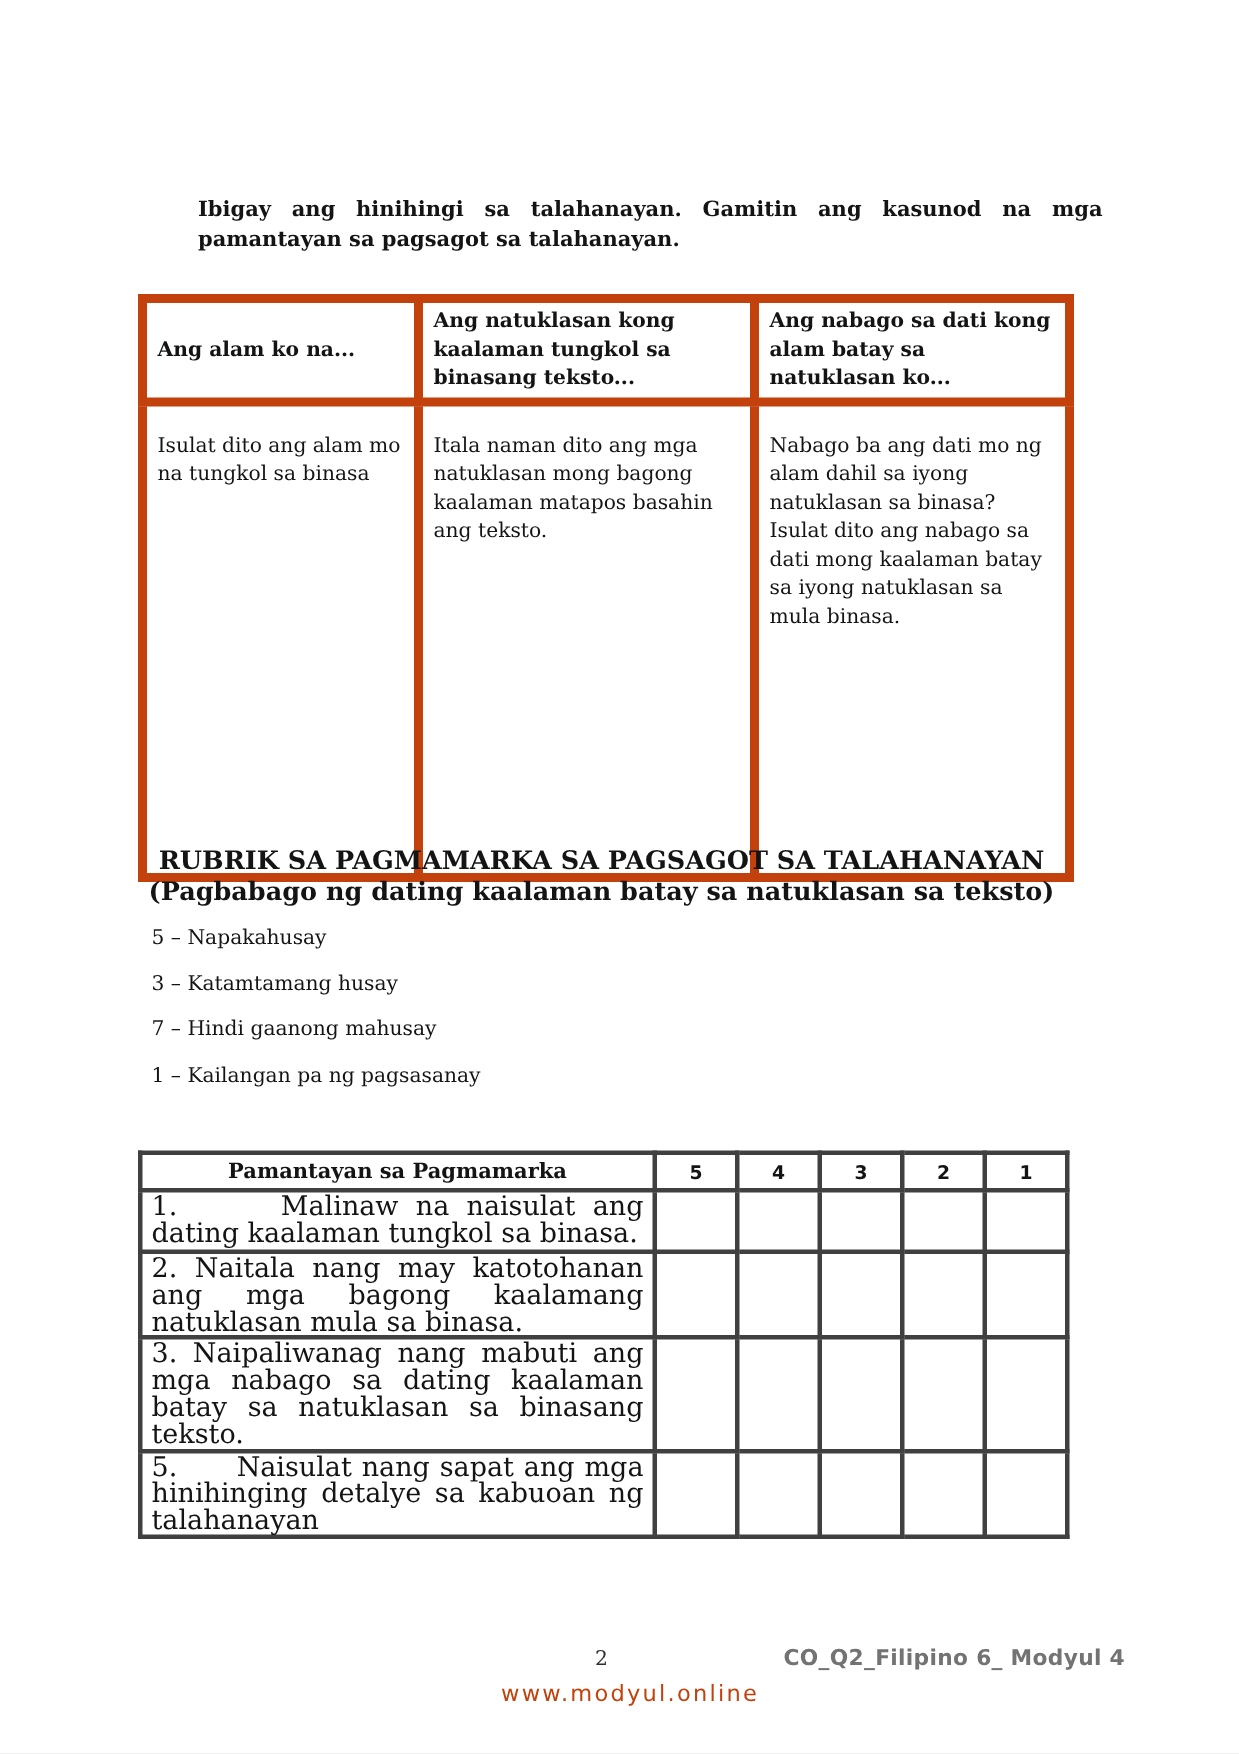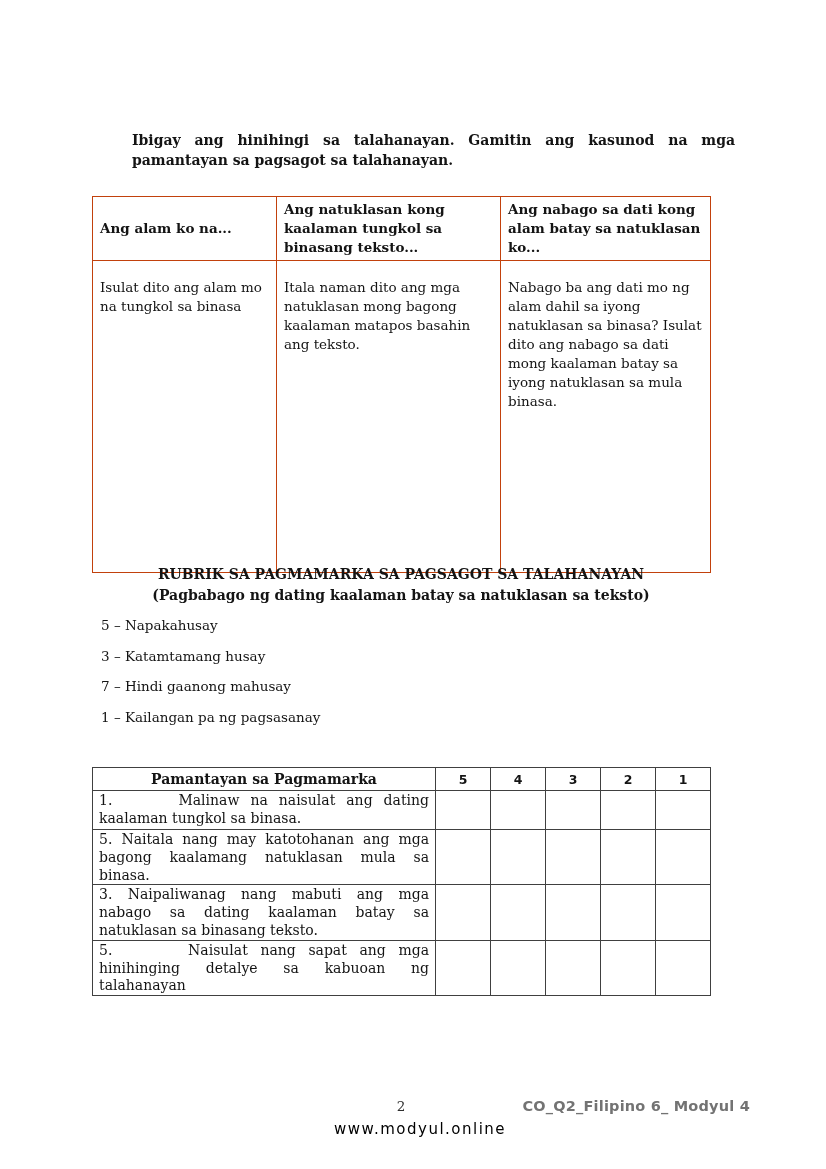--- a/index.html
+++ b/index.html
@@ -16,59 +16,59 @@
     position:absolute; top:116px; left:100px; width:603px;
     font-size:14px; line-height:20px; font-weight:bold;
     text-align:justify;
     margin-left:32px;
   }
   
   table { border-collapse:collapse; table-layout:fixed; }
   table.kwl {
     position:absolute; top:196px; left:92px; width:618px;
   }
-  table.kwl td, table.kwl th { border:1px solid #c2410c; }
+  table.kwl td, table.kwl th { border:6px solid #c2410c; }
   table.kwl th {
     font-size:13.5px; line-height:19px; font-weight:bold;
     text-align:left; vertical-align:middle;
     padding:3px 7px; height:52px;
   }
   table.kwl td {
     font-size:13.5px; line-height:19px; font-weight:normal;
     text-align:left; vertical-align:top;
     padding:17px 7px 1px 7px; height:293px;
   }
   
   .rubric-title {
     position:absolute; top:564px; left:92px; width:618px;
     text-align:center; font-weight:bold;
-    font-size:14px; line-height:20.5px;
+    font-size:17px; line-height:20.5px;
   }
   
   .scale {
     position:absolute; top:616px; left:101px;
     font-size:13.5px; line-height:19px;
   }
   .scale .scale-item { margin:0 0 11.5px 0; }
   
   table.scoring {
     position:absolute; top:767px; left:92px; width:618px;
   }
-  table.scoring td, table.scoring th { border:1px solid #404040; }
+  table.scoring td, table.scoring th { border:3px solid #404040; }
   table.scoring th.crit-head {
     font-size:14px; font-weight:bold; text-align:center;
     vertical-align:middle; height:22px; padding:0 4px;
   }
   table.scoring th.score-head {
     font-family:"DejaVu Sans", sans-serif;
     font-size:12.5px; font-weight:bold; text-align:center;
     vertical-align:middle; height:22px; padding:0;
   }
   table.scoring td.criterion {
-    font-size:14px; line-height:17.8px;
+    font-size:18px; line-height:17.8px;
     text-align:justify; vertical-align:top;
     padding:1px 6px 0 6px;
   }
   table.scoring tr.r1 td { height:37px; }
   table.scoring tr.r2 td, table.scoring tr.r3 td,
   table.scoring tr.r4 td, table.scoring tr.r5 td { height:53px; }
   table.scoring td.score-cell { padding:0; }
   table.scoring td.total-label {
     font-size:14px; font-weight:bold; text-align:right;
     vertical-align:middle; height:22px; padding:0 8px 0 0;
@@ -81,21 +81,21 @@
   }
   .document-code {
     position:absolute; top:1098px; right:76px;
     font-family:"DejaVu Sans", sans-serif;
     font-size:14.5px; font-weight:bold; color:#737373;
     letter-spacing:0.2px;
   }
   .watermark {
     position:absolute; top:1120px; left:334px;
     font-family:"DejaVu Sans", sans-serif;
-    font-size:15px; color:#000000; letter-spacing:1.5px;
+    font-size:15px; color:#c2410c; letter-spacing:1.5px;
   }
 </style>
 </head>
 <body>
 
 <div class="page">
 
   <p class="instructions">Ibigay ang hinihingi sa talahanayan. Gamitin ang kasunod na mga pamantayan sa pagsagot sa talahanayan.</p>
 
   <table class="kwl">
@@ -150,21 +150,21 @@
     </tr>
     <tr class="r1">
       <td class="criterion">1.&nbsp;&nbsp;&nbsp;&nbsp;&nbsp; Malinaw na naisulat ang dating kaalaman tungkol sa binasa.</td>
       <td class="score-cell"></td>
       <td class="score-cell"></td>
       <td class="score-cell"></td>
       <td class="score-cell"></td>
       <td class="score-cell"></td>
     </tr>
     <tr class="r2">
-      <td class="criterion">5. Naitala nang may katotohanan ang mga bagong kaalamang natuklasan mula sa binasa.</td>
+      <td class="criterion">2. Naitala nang may katotohanan ang mga bagong kaalamang natuklasan mula sa binasa.</td>
       <td class="score-cell"></td>
       <td class="score-cell"></td>
       <td class="score-cell"></td>
       <td class="score-cell"></td>
       <td class="score-cell"></td>
     </tr>
     <tr class="r3">
       <td class="criterion">3. Naipaliwanag nang mabuti ang mga nabago sa dating kaalaman batay sa natuklasan sa binasang teksto.</td>
       <td class="score-cell"></td>
       <td class="score-cell"></td>

